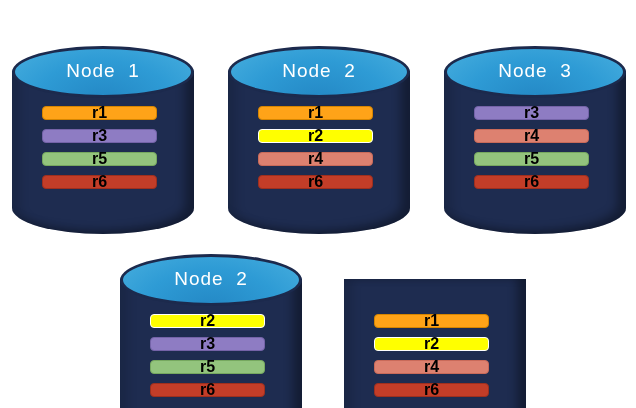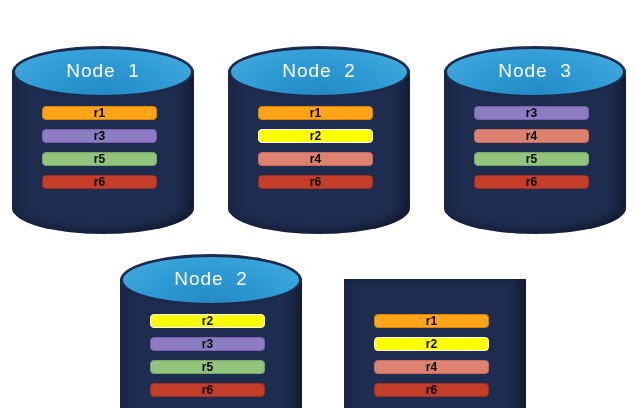--- a/index.html
+++ b/index.html
@@ -64,21 +64,21 @@
     height: 14px;
     margin-bottom: 9px;
     border-radius: 4px;
     border: 1px solid rgba(0,0,0,0.3);
     box-sizing: border-box;
     display: flex;
     align-items: center;
     justify-content: center;
   }
   .bar-label {
-    font-size: 12px;
+    font-size: 16px;
     font-weight: bold;
     color: #000000;
     line-height: 1;
   }
 </style>
 </head>
 <body>
 
 <div id="canvas">
 

